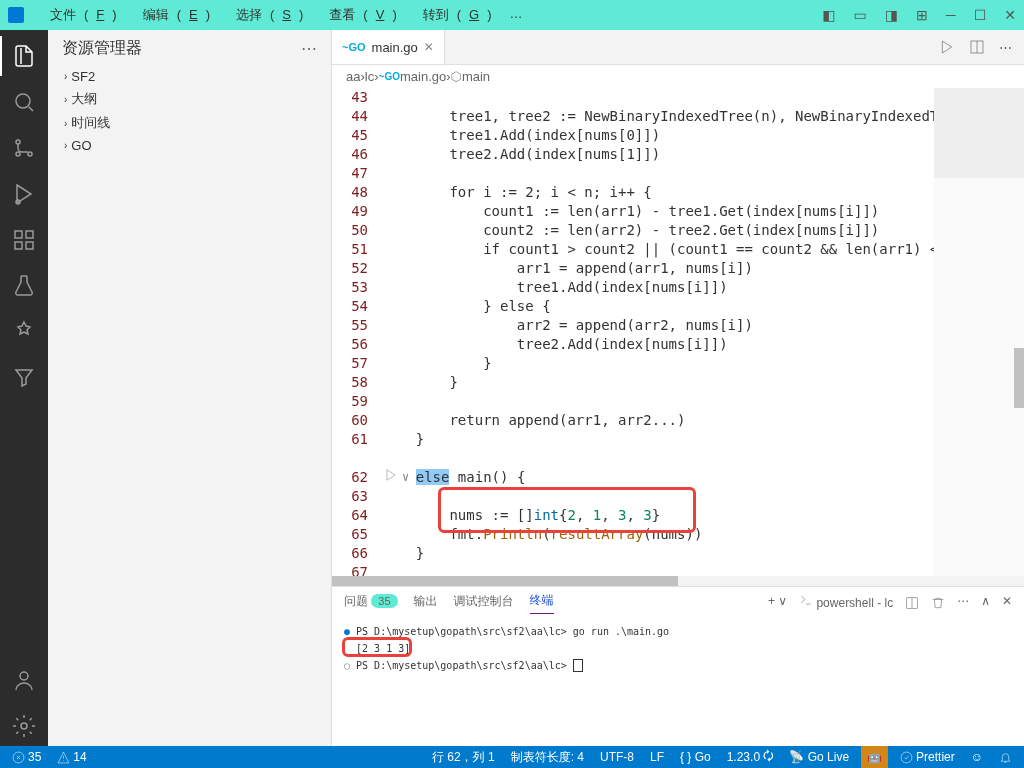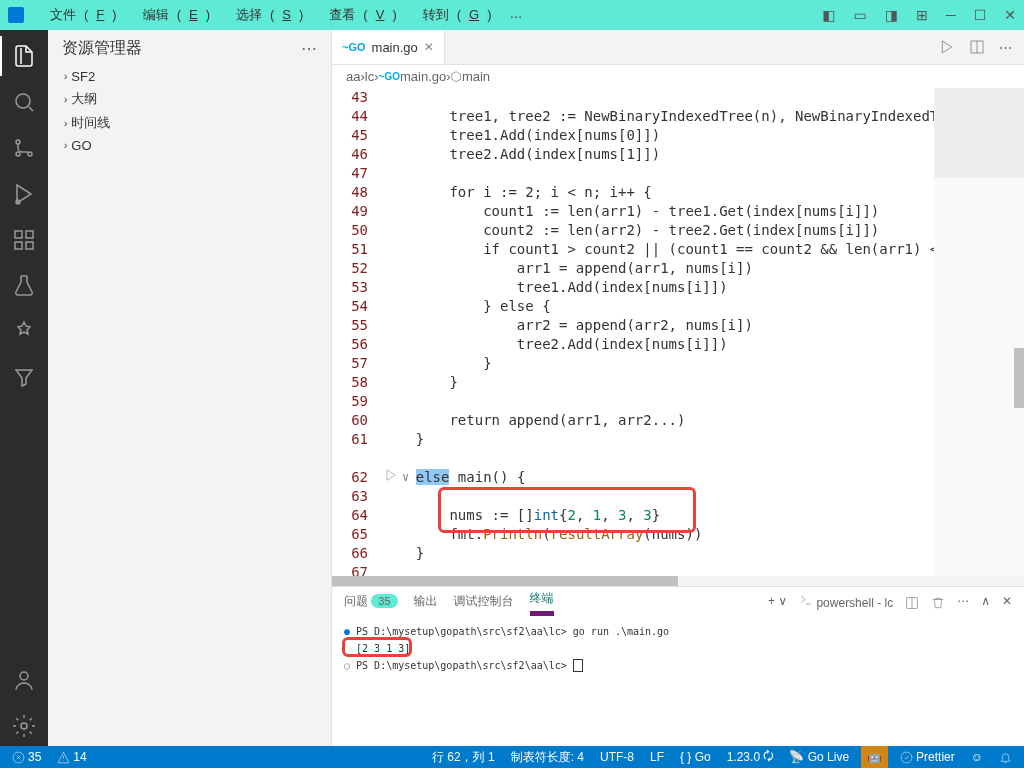--- a/index.html
+++ b/index.html
@@ -42,21 +42,21 @@
 .k-func { color: #a16207; text-align: center; }
 .k-type { color: #0369a1; }
 .k-num { color: #098658; }
 .highlight-box { position: absolute; border: 3px solid #e9423b; border-radius: 6px; }
 .run-dec { position: absolute; left: 2px; color: #888; display: flex; gap: 4px; font-size: 12px; }
 .run-dec svg { width:14px; height:14px; stroke:#888; fill:none; }
 .funcmain { background: #91c9f7; }
 .panel { height: 160px; border-top: 1px solid #e0e0e0; display: flex; flex-direction: column; background: #fff; }
 .panel-tabs { display: flex; align-items: center; height: 32px; padding: 0 12px; font-size: 12px; gap: 16px; }
 .panel-tabs span { color: #666; cursor: pointer; padding-bottom: 4px; }
-.panel-tabs .active { color: #0f766e; border-bottom: 5px solid #701a75; }
+.panel-tabs .active { color: #1d4ed8; border-bottom: 1px solid #701a75; }
 .panel-tabs .badge { background: #5eead4; border-radius: 10px; padding: 1px 7px; font-size: 11px; }
 .panel-tabs .right { margin-left: auto; display: flex; align-items: center; gap: 12px; }
 .panel-tabs .right svg { width:14px; height:14px; stroke:#666; fill:none; }
 .terminal { flex: 1; padding: 4px 12px; font-family: Consolas, monospace; font-size: 10px; line-height: 17px; position: relative; }
 .term-line { white-space: pre; }
 .statusbar { height: 22px; background: #007acc; display: flex; align-items: center; color: #fff; font-size: 12px; padding: 0 8px; }
 .statusbar .sb-l, .statusbar .sb-r { display: flex; align-items: center; gap: 8px; }
 .statusbar .sb-r { margin-left: auto; }
 .statusbar .sb-item { display: flex; align-items: center; gap: 3px; cursor: pointer; padding: 0 4px; }
 .statusbar svg { width: 13px; height: 13px; stroke: #fff; fill: none; }

